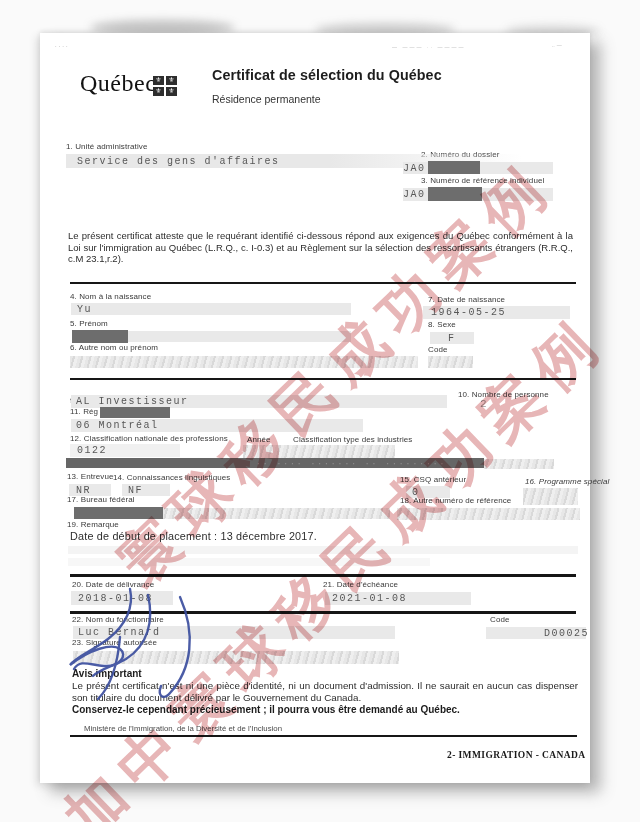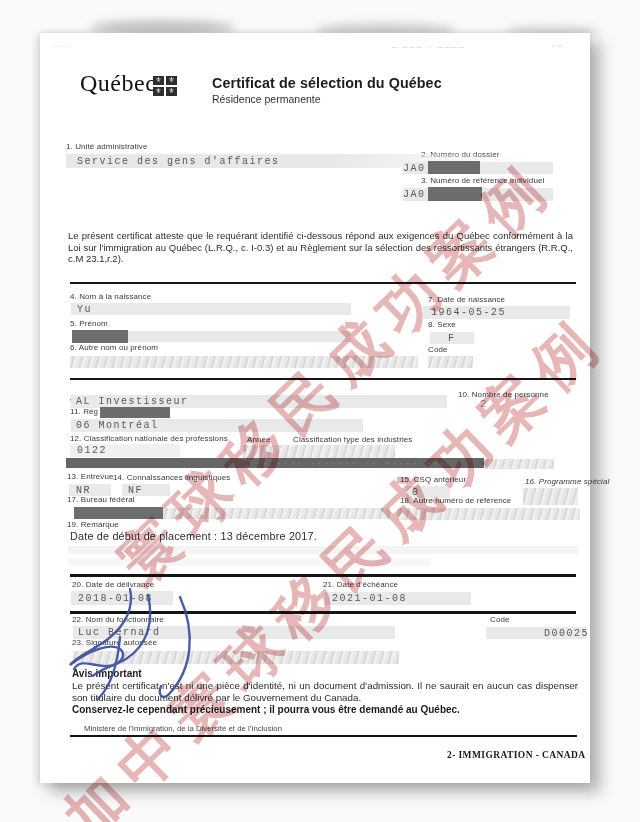--- a/index.html
+++ b/index.html
@@ -50,21 +50,21 @@
     <div class="tiny" style="left:352px;top:11px;">—  ———  ··  ————</div>
     <div class="tiny" style="left:512px;top:9px;">‥—</div>
 
     <div class="wordmark" style="left:40px;top:37px;">Québec</div>
     <div class="flag" style="left:113px;top:43px;">
       <span>⚜</span>
       <span>⚜</span>
       <span>⚜</span>
       <span>⚜</span>
     </div>
-    <div class="title" style="left:172px;top:42px;">Certificat de sélection du Québec</div>
+    <div class="title" style="left:172px;top:34px;">Certificat de sélection du Québec</div>
     <div class="subtitle" style="left:172px;top:60px;">Résidence permanente</div>
 
     <div class="lbl" style="left:26px;top:110px;">1. Unité administrative</div>
     <div class="band" style="left:26px;top:121px;width:480px;height:14px;background:linear-gradient(90deg,#e8e8e8 0%,#e8e8e8 55%,rgba(232,232,232,0) 95%);"></div>
     <div class="val" style="left:37px;top:123px;">Service des gens d'affaires</div>
 
     <div class="lbl" style="left:381px;top:118px;">2. Numéro du  dossier</div>
     <div class="band" style="left:363px;top:129px;width:150px;height:12px;"></div>
     <div class="redact" style="left:388px;top:128px;width:52px;height:13px;"></div>
     <div class="val" style="left:363px;top:130px;">JA0</div>

